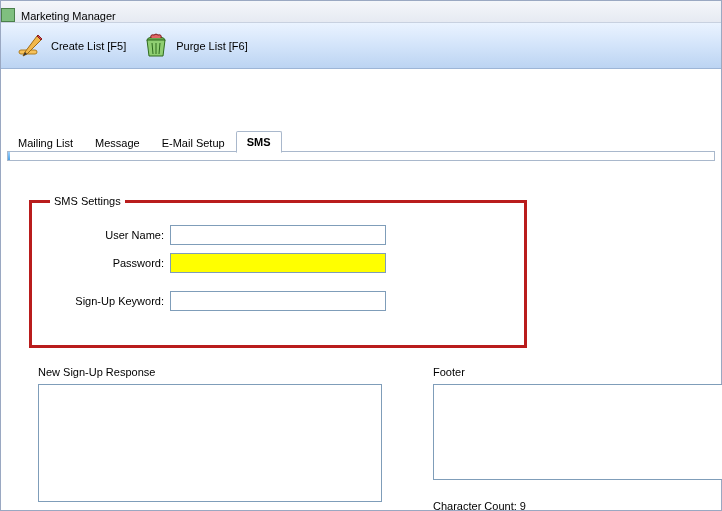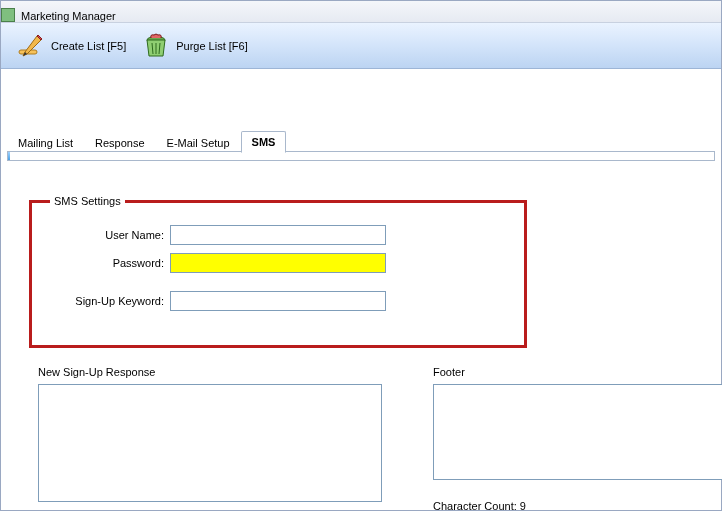--- a/index.html
+++ b/index.html
@@ -186,21 +186,21 @@
         <line x1="14" y1="11" x2="14" y2="22" stroke="#2e6b1f"></line>
         <line x1="18" y1="11" x2="17" y2="22" stroke="#2e6b1f"></line>
       </svg>
       <span>Purge List [F6]</span>
     </div>
   </div>
 
   <div class="tab-area">
     <div class="tabs">
       <div class="tab">Mailing List</div>
-      <div class="tab">Response</div>
+      <div class="tab">Message</div>
       <div class="tab">E-Mail Setup</div>
       <div class="tab active">SMS</div>
     </div>
     <div class="progressbar">
       <div class="progressfill"></div>
     </div>
   </div>
 
   <div class="content">
     <fieldset class="sms-settings">

